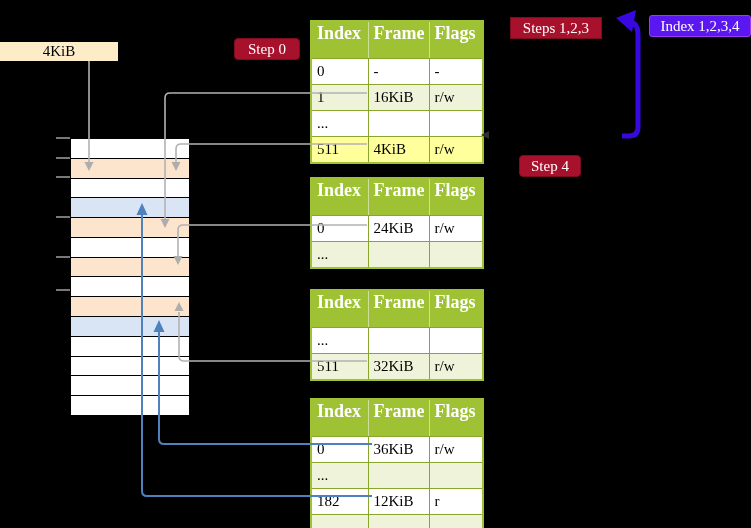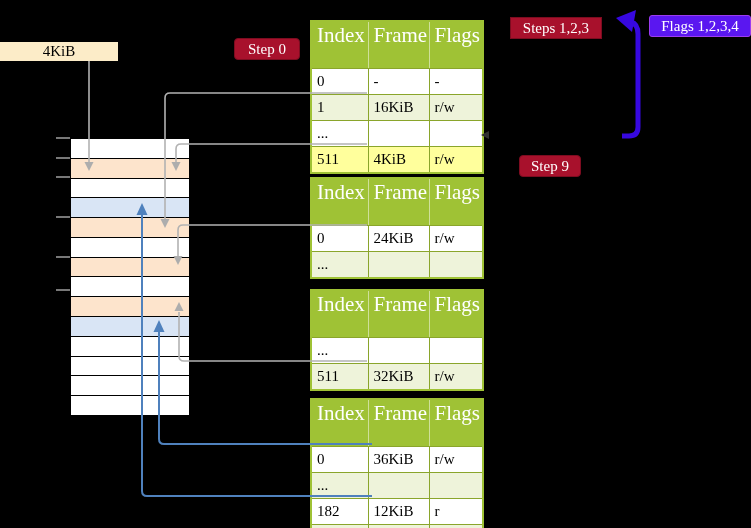--- a/index.html
+++ b/index.html
@@ -33,45 +33,45 @@
   .mrow[data-type="pagetable"]{background:#fde4cc;}
   .mrow[data-type="mapped"]{background:#d9e5f5;}
   .tick{position:absolute;left:56px;width:14px;height:2px;background:#787878;}
   
   .ptable{
     position:absolute;left:310px;width:172px;border-collapse:collapse;table-layout:fixed;
     font-size:15px;border:2px solid #9fc235;
   }
   .ptable col.c1{width:57px;} .ptable col.c2{width:61px;} .ptable col.c3{width:54px;}
   .ptable th{
-    background:#9fc235;color:#fff;font-weight:normal;text-align:left;
-    padding:1px 5px 20px 5px;height:20px;border:1px solid #8aa52b;border-right-color:#cfe09a;
-    font-size:21px;
+    background:#9fc235;color:#fff;font-weight:bold;text-align:left;
+    padding:1px 5px 14px 5px;height:20px;border:1px solid #8aa52b;border-right-color:#cfe09a;
+    font-size:18px;
   }
   .ptable th:last-child{border-right-color:#8aa52b;}
   .ptable td{
     background:#fff;color:#000;padding:2px 5px;height:21px;border:1px solid #8aa52b;
     overflow:hidden;white-space:nowrap;
   }
   .ptable tr[data-variant="alt"] td{background:#eef3da;}
   .ptable tr[data-variant="highlight"] td{background:#ffff9c;}
   
   .overlay{position:absolute;left:0;top:0;pointer-events:none;}
 </style>
 </head>
 <body>
 
 <div class="canvas">
 
   <div class="legend">4KiB</div>
 
   <div class="steplabel crimson" id="step0">Step 0</div>
   <div class="steplabel crimson" id="steps123">Steps 1,2,3</div>
-  <div class="steplabel violet" id="steps1234">Flags 1,2,3,4</div>
-  <div class="steplabel crimson" id="step4">Step 9</div>
+  <div class="steplabel violet" id="steps1234">Index 1,2,3,4</div>
+  <div class="steplabel crimson" id="step4">Step 4</div>
 
   <div class="tick" style="top:137px"></div>
   <div class="tick" style="top:157px"></div>
   <div class="tick" style="top:176px"></div>
   <div class="tick" style="top:216px"></div>
   <div class="tick" style="top:256px"></div>
   <div class="tick" style="top:289px"></div>
 
   <div class="memory">
     <div class="mrow" data-type="free"></div>

